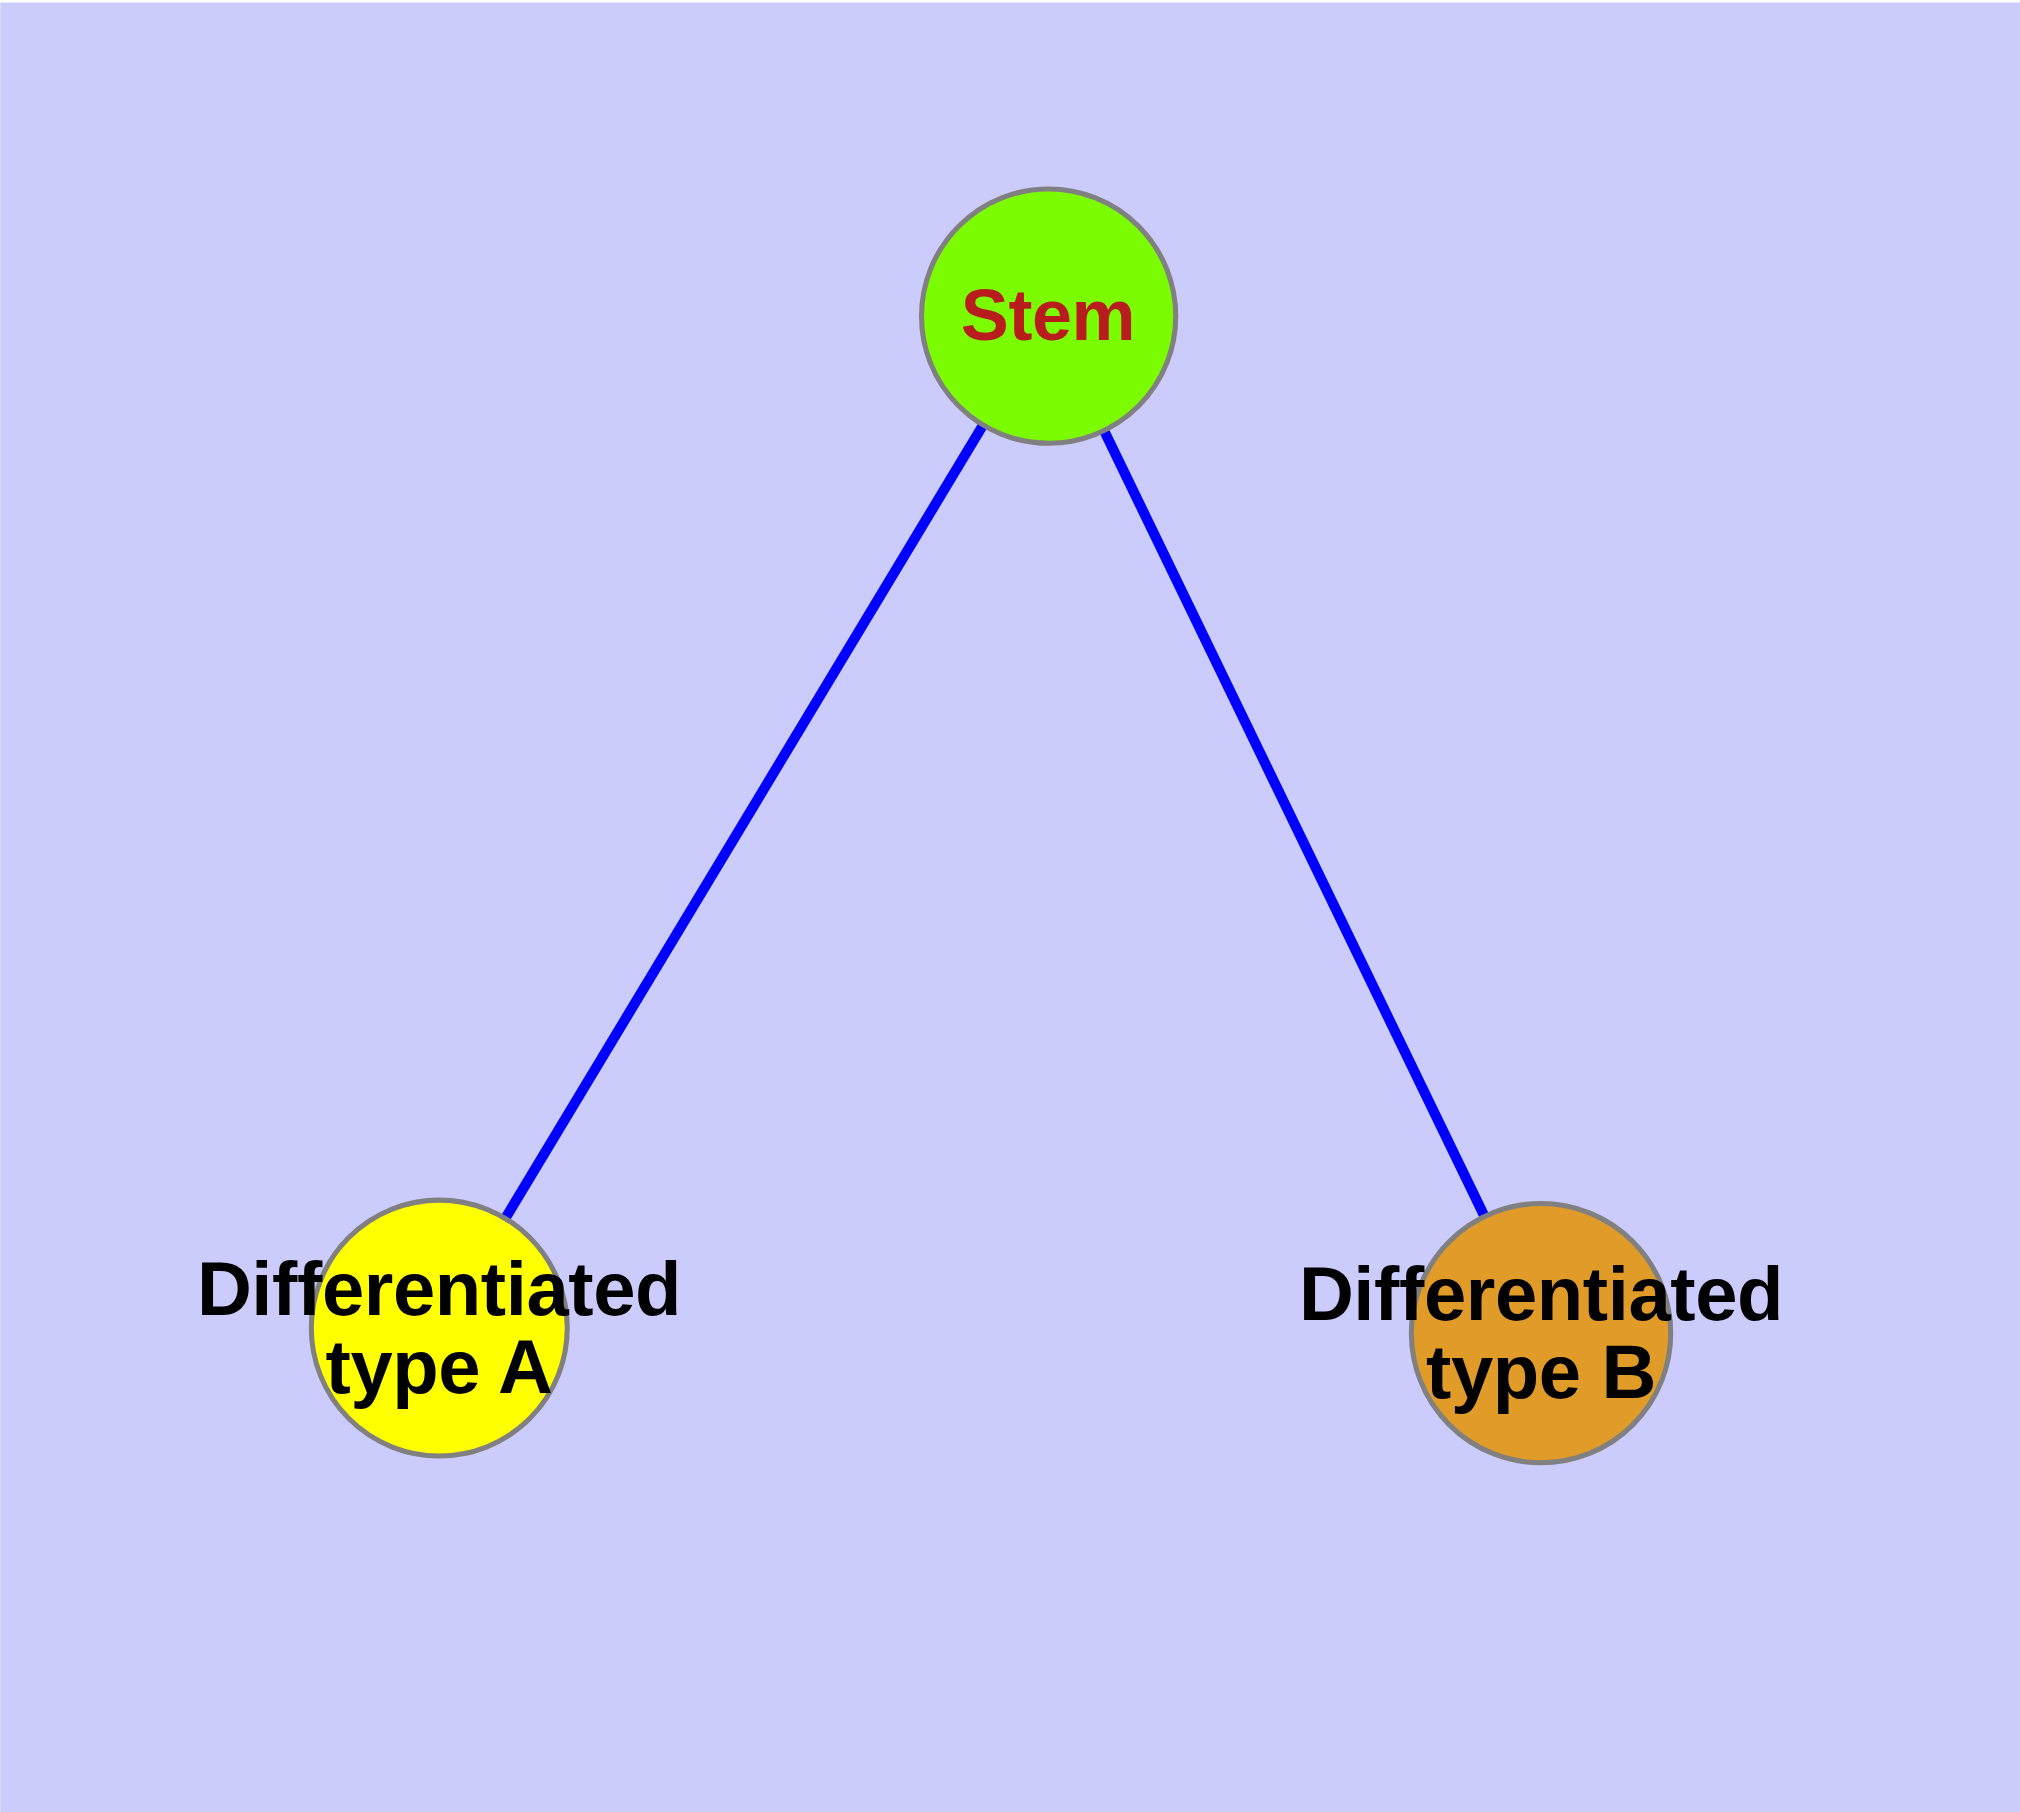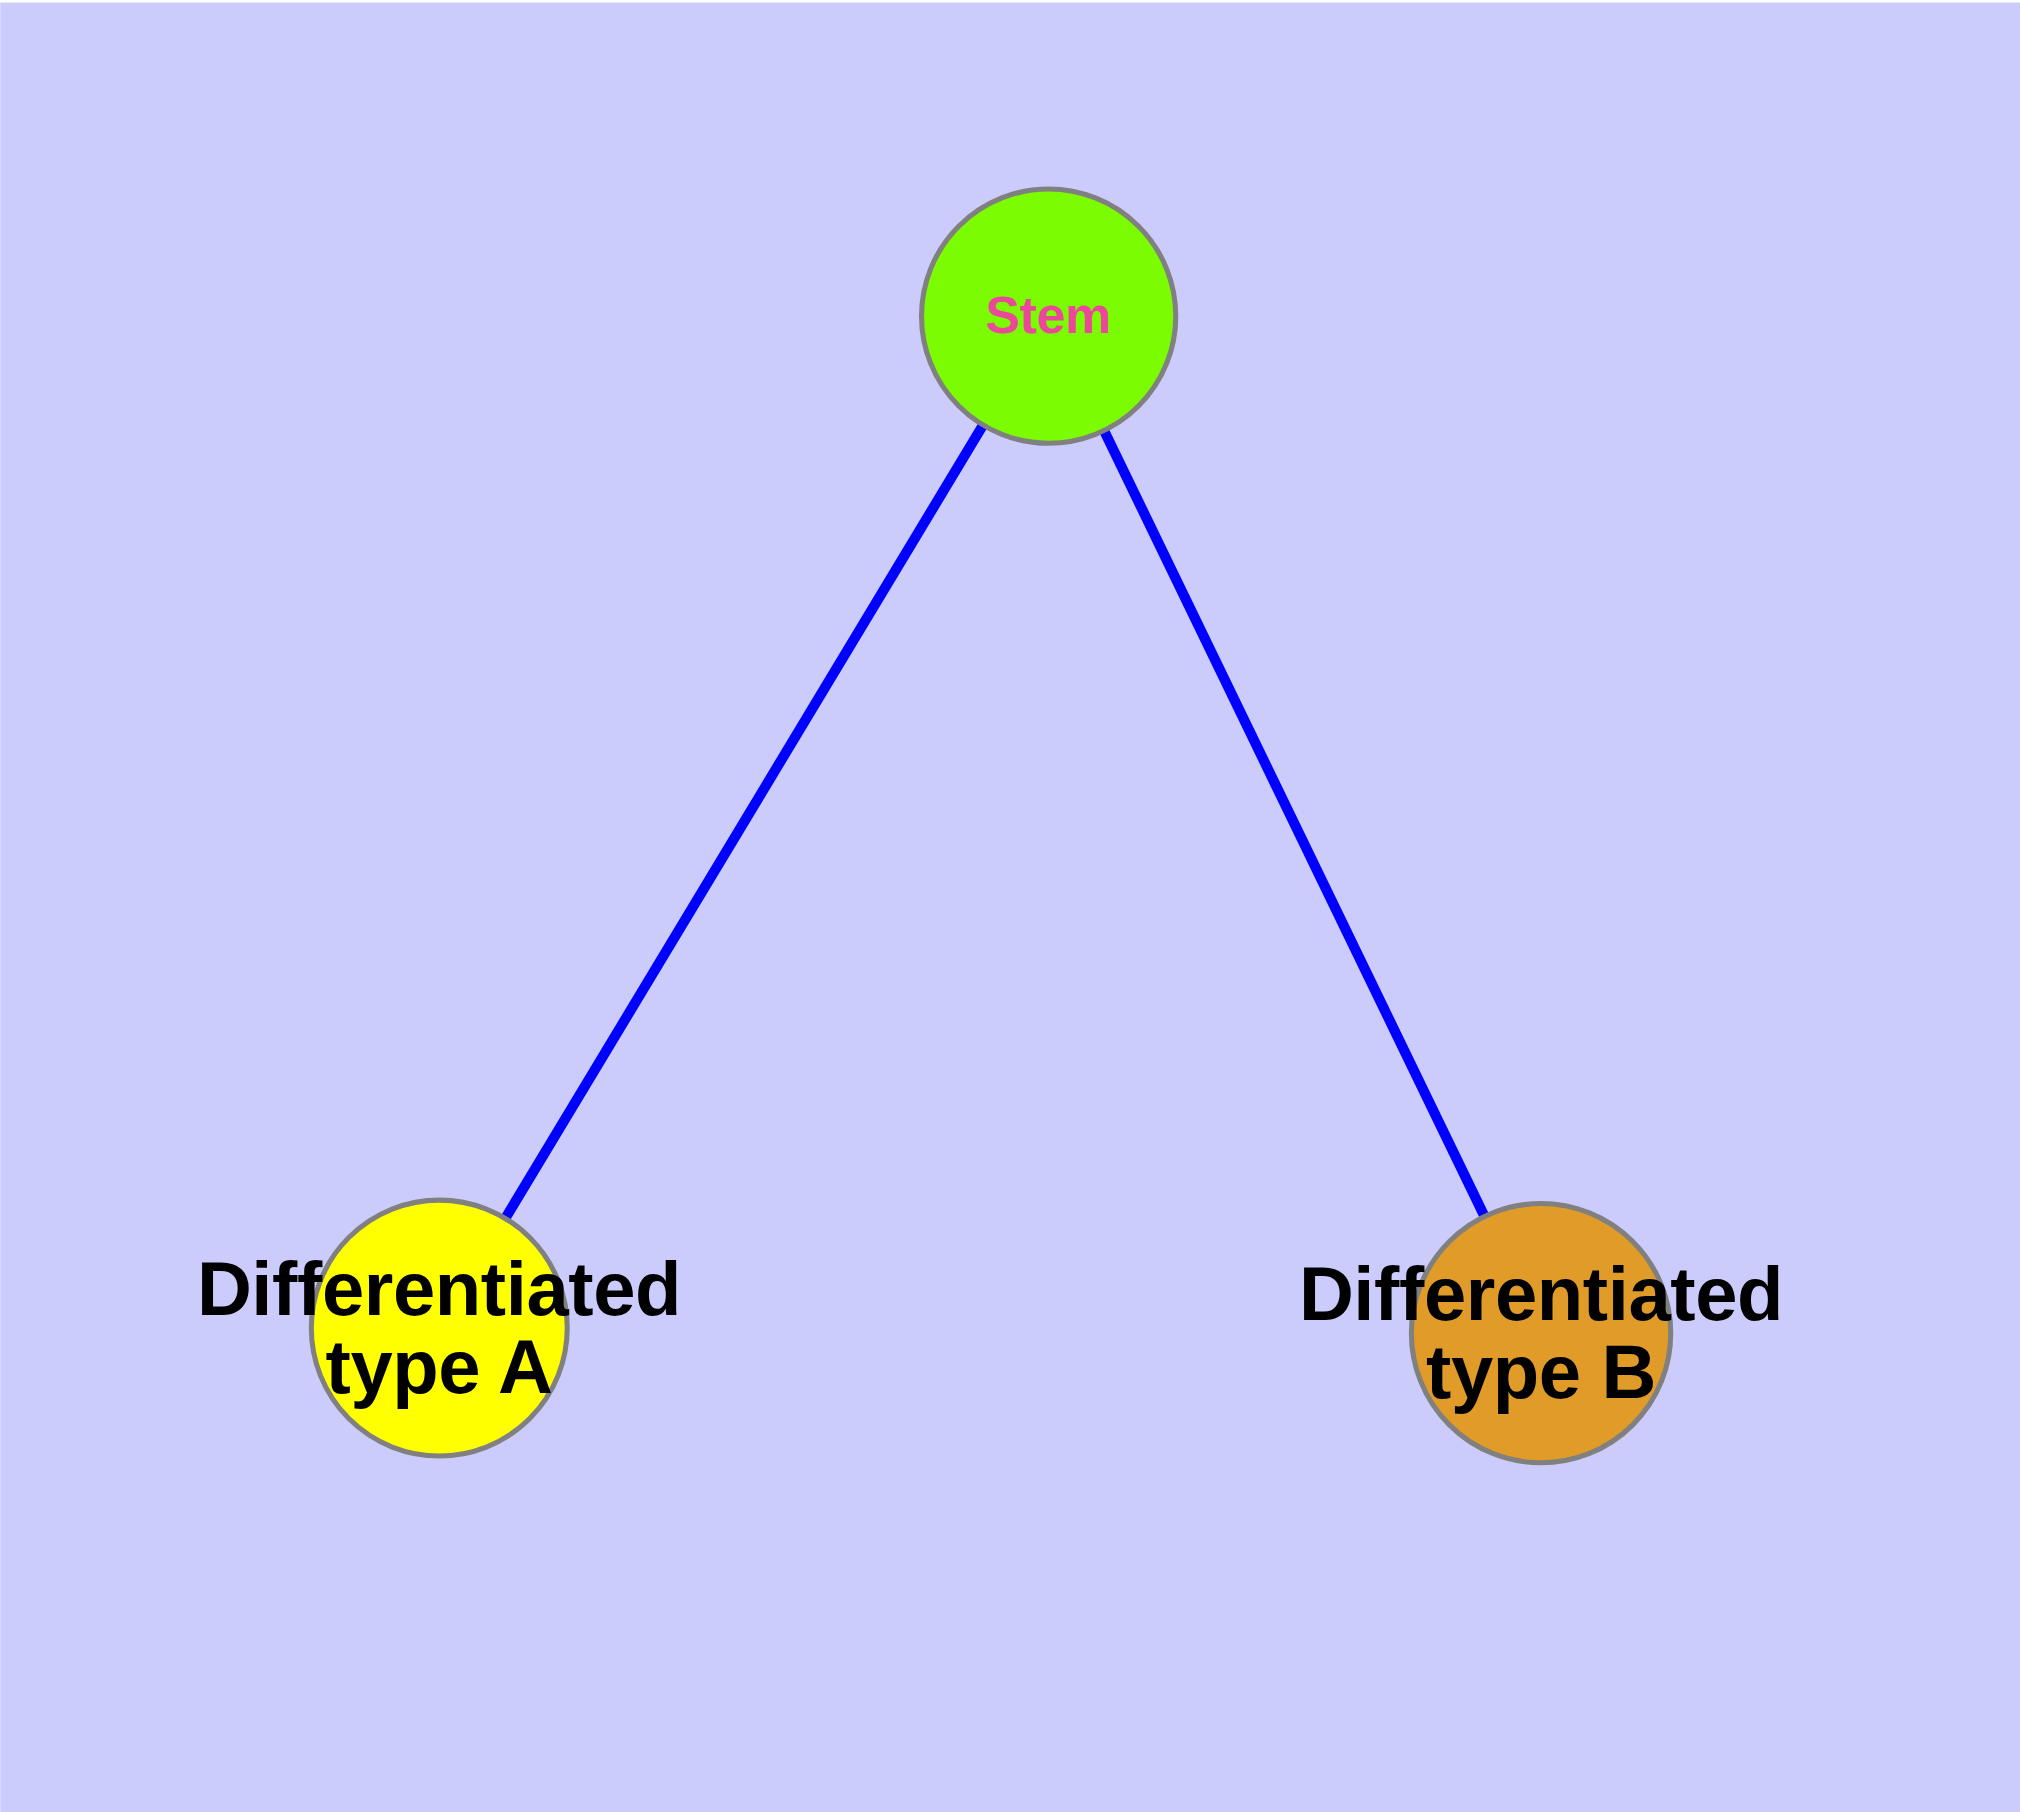--- a/index.html
+++ b/index.html
@@ -52,19 +52,19 @@
       <line id="edge-1" x1="1237" y1="373" x2="1818" y2="1573" stroke="#0000ff" stroke-width="12" stroke-linecap="butt"></line>
     </g>
 
     <g id="nodes-layer">
       <circle id="node-0" cx="1237" cy="373" r="150" fill="#7cfc00" stroke="#808080" stroke-width="6"></circle>
       <circle id="node-1" cx="518" cy="1567" r="151" fill="#ffff00" stroke="#808080" stroke-width="6"></circle>
       <circle id="node-2" cx="1818" cy="1573" r="153" fill="#e09b28" stroke="#808080" stroke-width="6"></circle>
     </g>
   </svg>
 
-  <div class="node-label" id="label-0" style="left: 1048px; top: 316px; font-size: 52px; color: #ec4899;">Stem</div>
+  <div class="node-label" id="label-0" style="left: 1048px; top: 316px; font-size: 72px; color: #b91c1c;">Stem</div>
   <div class="node-label" id="label-1" style="left: 439px; top: 1328px; font-size: 76px; color: rgb(0, 0, 0);">Differentiated
 type A</div>
   <div class="node-label" id="label-2" style="left: 1541px; top: 1333px; font-size: 76px; color: rgb(0, 0, 0);">Differentiated
 type B</div>
 </div>
 
 
 </body></html>

